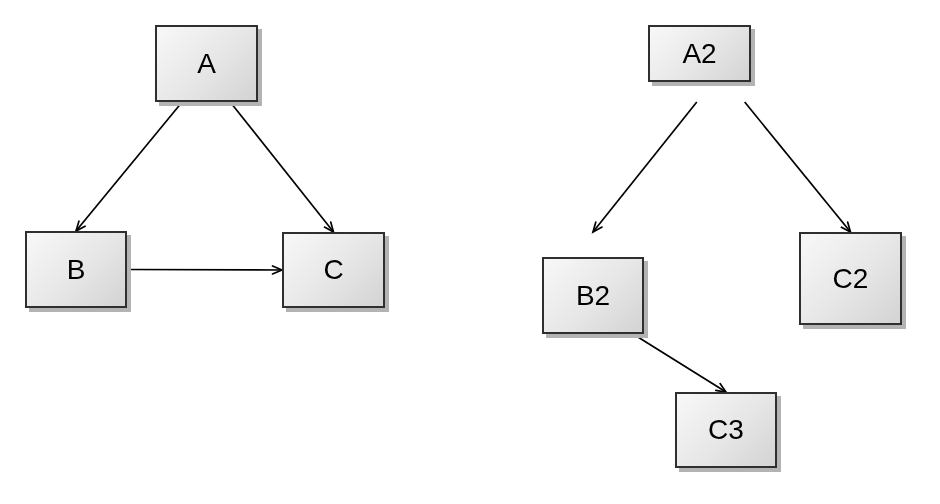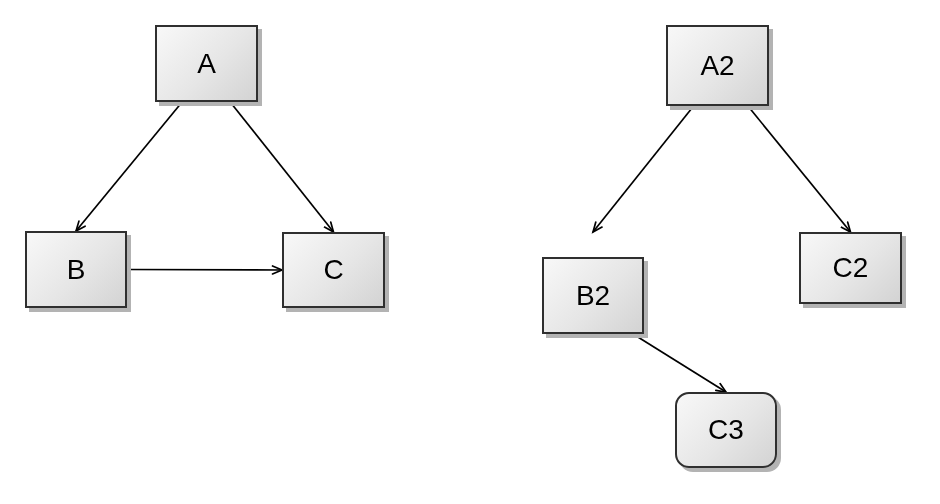--- a/index.html
+++ b/index.html
@@ -61,26 +61,26 @@
   <div id="nodes-layer">
       <div class="node" style="left: 155px; top: 25px; width: 103px; height: 77px;">
         <span class="node-label">A</span>
       </div>
       <div class="node" style="left: 25px; top: 231px; width: 102px; height: 77px;">
         <span class="node-label">B</span>
       </div>
       <div class="node" style="left: 282px; top: 232px; width: 103px; height: 76px;">
         <span class="node-label">C</span>
       </div>
-      <div class="node" style="left: 666px; top: 25px; width: 103px; height: 81px; justify-content: center;">
+      <div class="node" style="left: 648px; top: 25px; width: 103px; height: 57px; justify-content: center;">
         <span class="node-label">A2</span>
       </div>
       <div class="node" style="left: 542px; top: 232px; width: 102px; height: 77px; margin-top: 25px;">
         <span class="node-label">B2</span>
       </div>
-      <div class="node" style="left: 799px; top: 232px; width: 103px; height: 72px;">
+      <div class="node" style="left: 799px; top: 232px; width: 103px; height: 93px;">
         <span class="node-label">C2</span>
       </div>
-      <div class="node" style="left: 675px; top: 392px; width: 102px; height: 76px; border-radius: 14px;">
+      <div class="node" style="left: 675px; top: 392px; width: 102px; height: 76px;">
         <span class="node-label">C3</span>
       </div>
     </div>
 </div>
 
 </body></html>

